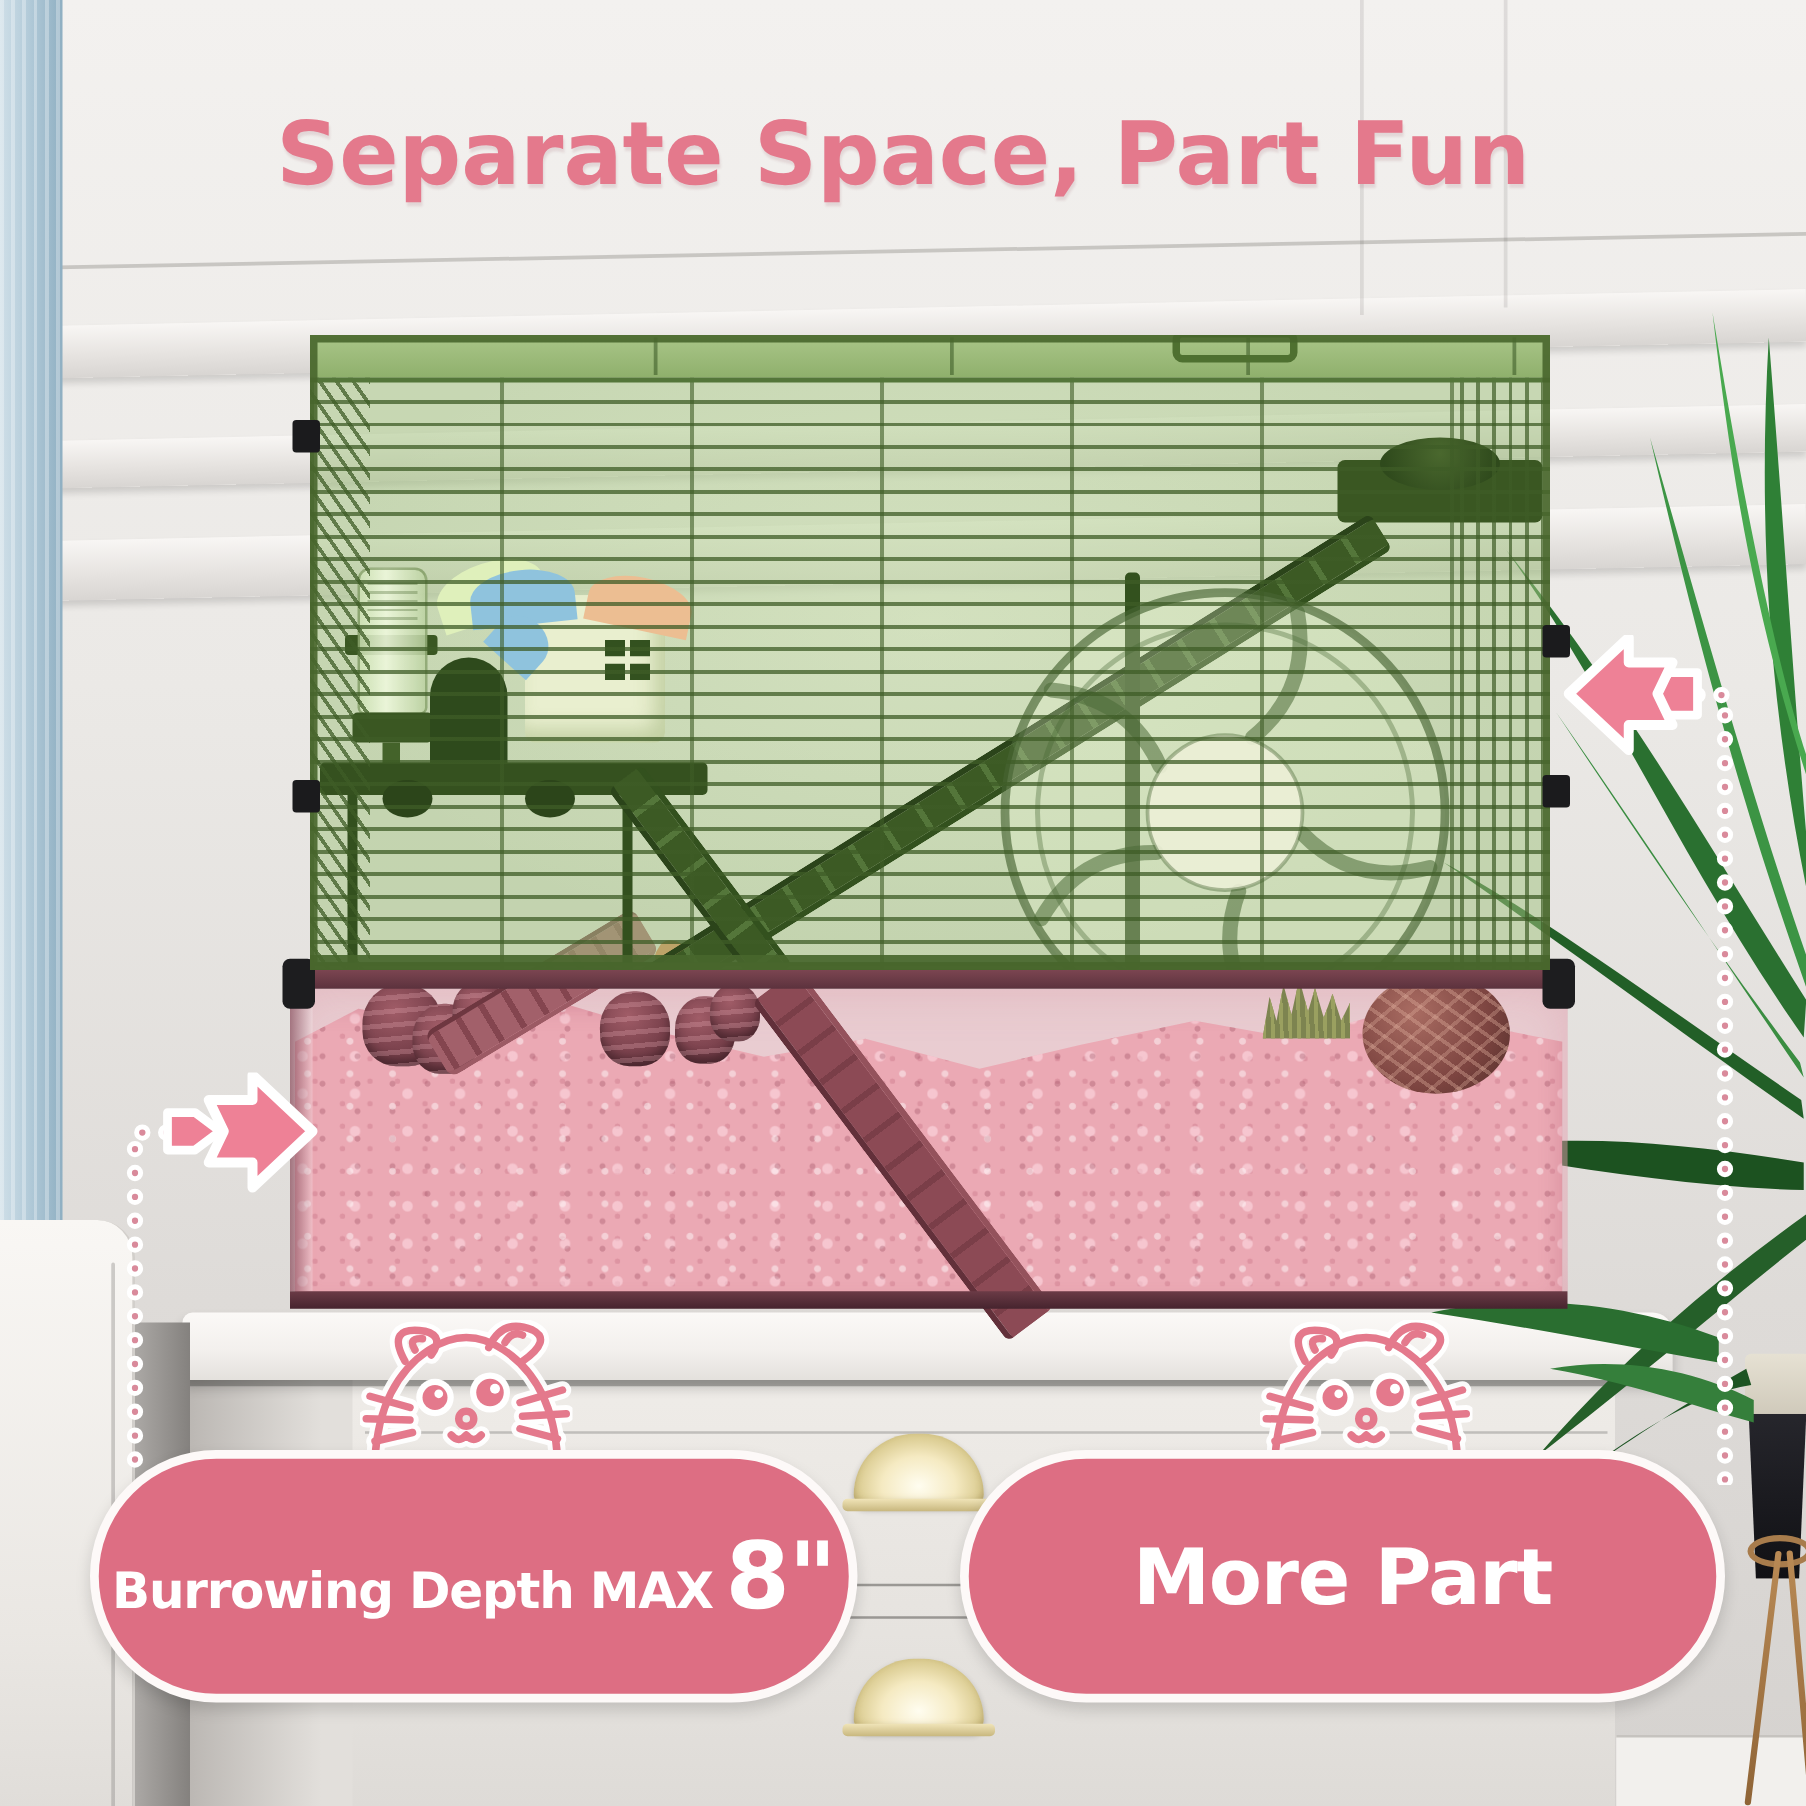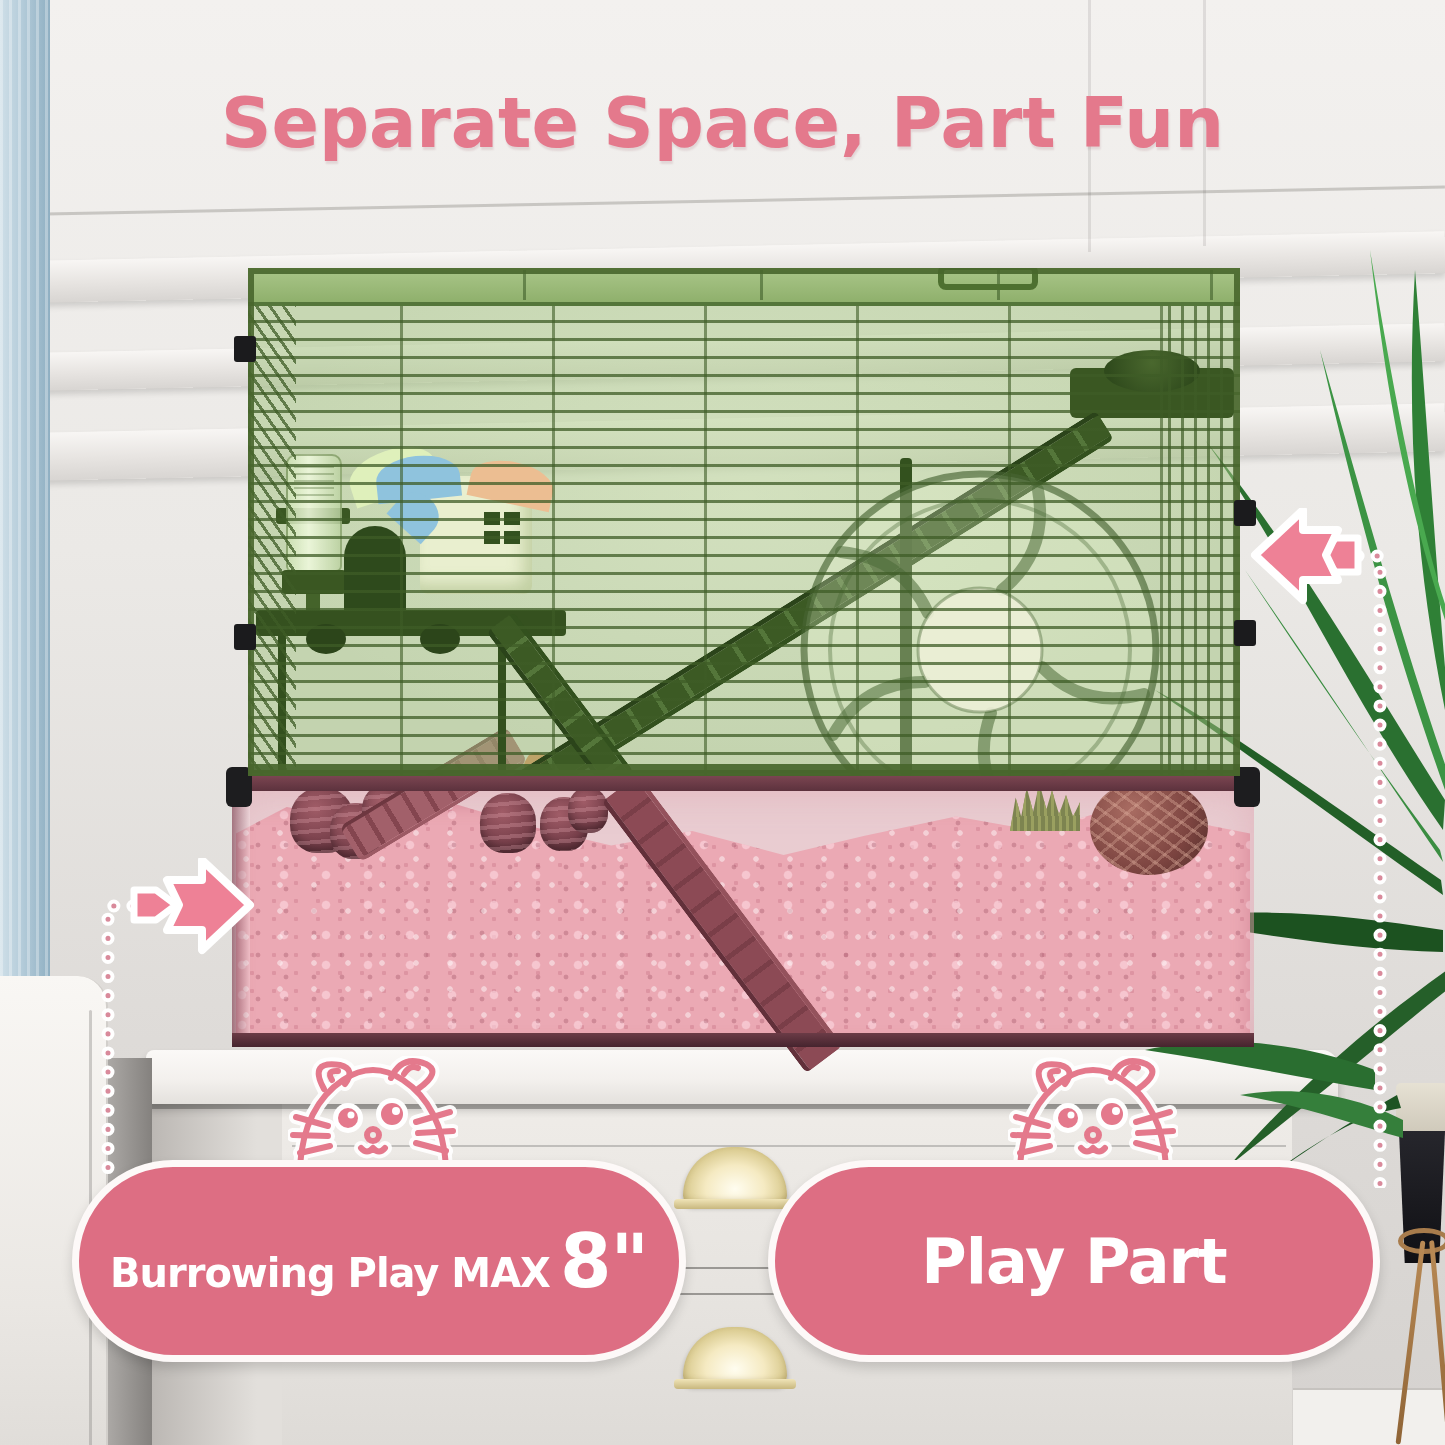--- a/index.html
+++ b/index.html
@@ -365,25 +365,25 @@
       <path d="M73,92 Q79,99 85,92 M85,92 Q91,99 97,92"></path>
     </g>
     <circle cx="60" cy="62" r="10" fill="var(--title-pink,#e4798c)"></circle>
     <circle cx="104" cy="58" r="11" fill="var(--title-pink,#e4798c)"></circle>
     <circle cx="63" cy="59" r="3.5" fill="#ffffff"></circle>
       <circle cx="108" cy="55" r="4" fill="#ffffff"></circle>
   </svg>
 
   <div class="abs badge badge-left">
     <div class="b-line1">
-      <span class="b-head">Burrowing Play MAX</span>
+      <span class="b-head">Burrowing Depth MAX</span>
       <span class="b-big">8"</span>
     </div>
   </div>
   <div class="abs badge badge-right">
     <div class="b-line1">
-      <span class="b-head">Play Part</span>
+      <span class="b-head">More Part</span>
     </div>
   </div>
 
   <div class="abs title">Separate Space, Part Fun</div>
 
 </div>
 
 </body></html>

